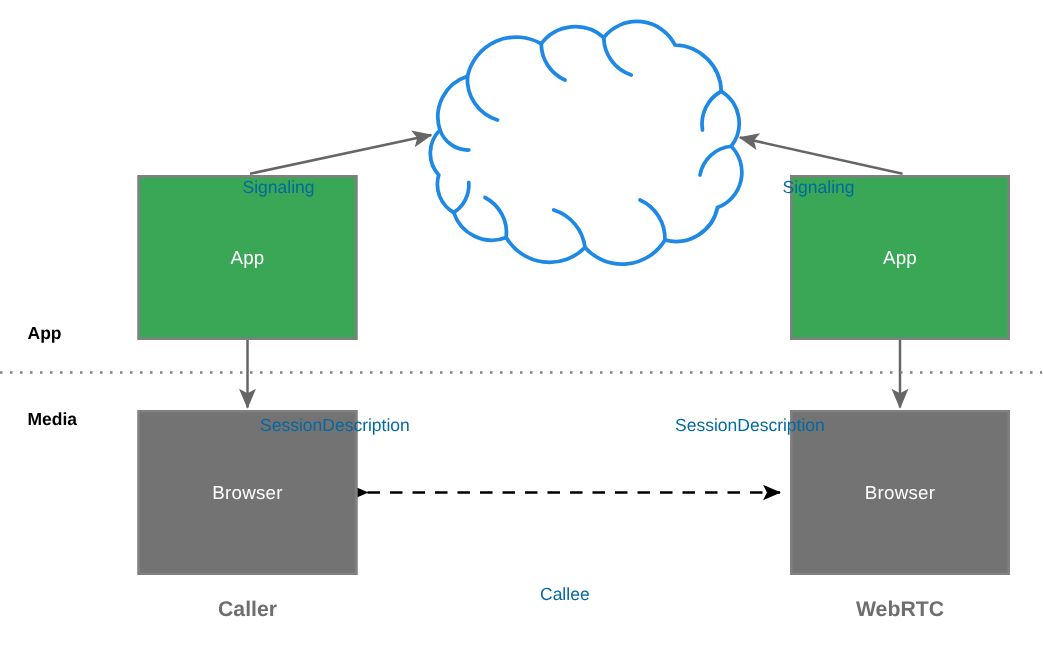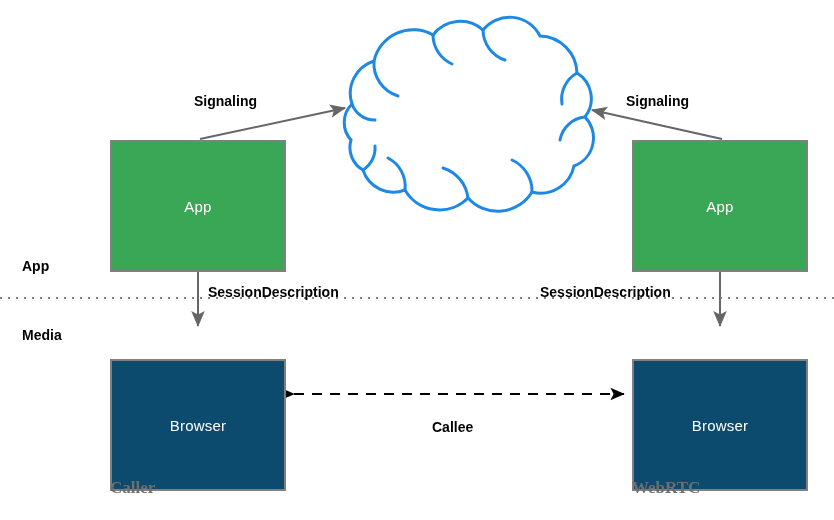--- a/index.html
+++ b/index.html
@@ -32,34 +32,35 @@
     display: flex;
     align-items: center;
     justify-content: center;
     color: #ffffff;
     font-size: 15px;
     font-family: "Liberation Sans", sans-serif;
     font-weight: normal;
     letter-spacing: 0.2px;
   }
   .node-box.app-box   { background: #3aa757; }
-  .node-box.browser-box { background: #0c4a6e; margin-top: 31px; }
+  .node-box.browser-box { background: #737373; }
 
   #app-left      { left: 110px; top: 140px; width: 176px; height: 132px; }
   #app-right     { left: 632px; top: 140px; width: 176px; height: 132px; }
   #browser-left  { left: 110px; top: 328px; width: 176px; height: 132px; }
   #browser-right { left: 632px; top: 328px; width: 176px; height: 132px; }
 
   .edge-label {
     position: absolute;
     font-size: 14px;
-    font-weight: bold;
-    color: #000000;
+    font-weight: normal;
+    color: #0369a1;
     white-space: nowrap;
     font-family: "Liberation Sans", sans-serif;
+    margin-top: 48px;
   }
   #label-signaling-left   { left: 194px; top: 93px; }
   #label-signaling-right  { left: 626px; top: 93px; }
   #label-sd-left          { left: 208px; top: 284px; }
   #label-sd-right         { left: 540px; top: 284px; }
   #label-media            { left: 432px; top: 419px; }
 
   .layer-label {
     position: absolute;
     font-size: 14px;
@@ -70,22 +71,22 @@
   }
   #layer-app    { left: 22px; top: 258px; }
   #layer-webrtc { left: 22px; top: 327px; }
 
   .role-label {
     position: absolute;
     font-size: 17px;
     font-weight: bold;
     color: #6e6e6e;
     white-space: nowrap;
-    text-align: left;
-    font-family: Liberation Serif, serif;
+    text-align: center;
+    font-family: Liberation Sans, sans-serif;
   }
   #role-caller { left: 110px; top: 478px; width: 176px; }
   #role-callee { left: 632px; top: 478px; width: 176px; }
 </style>
 </head>
 <body>
 
 <div id="diagram">
 
   <svg id="svg-layer" viewBox="0 0 834 520">

